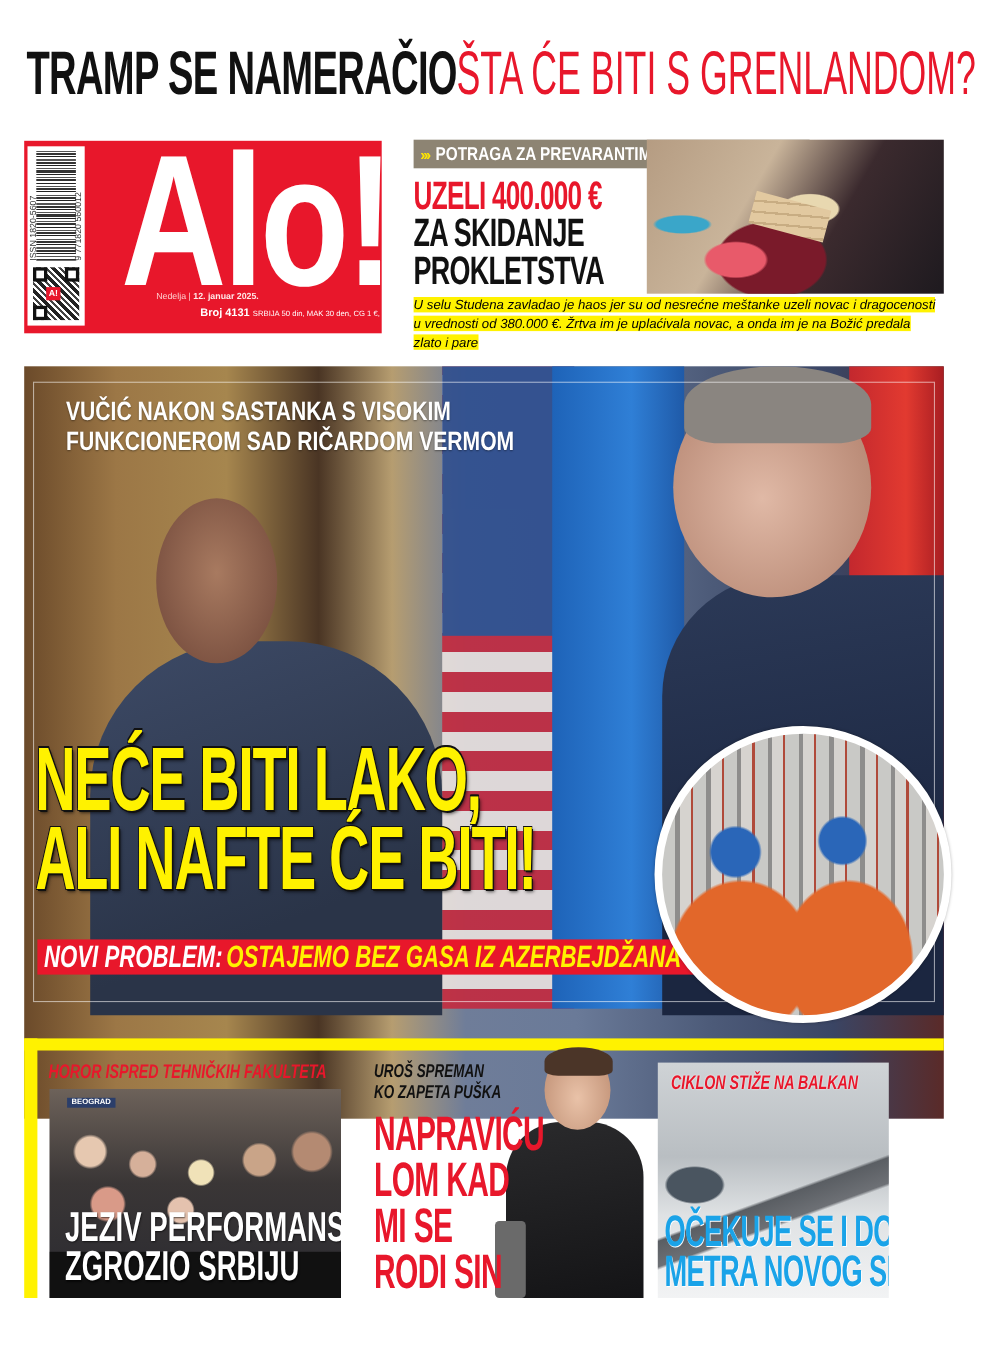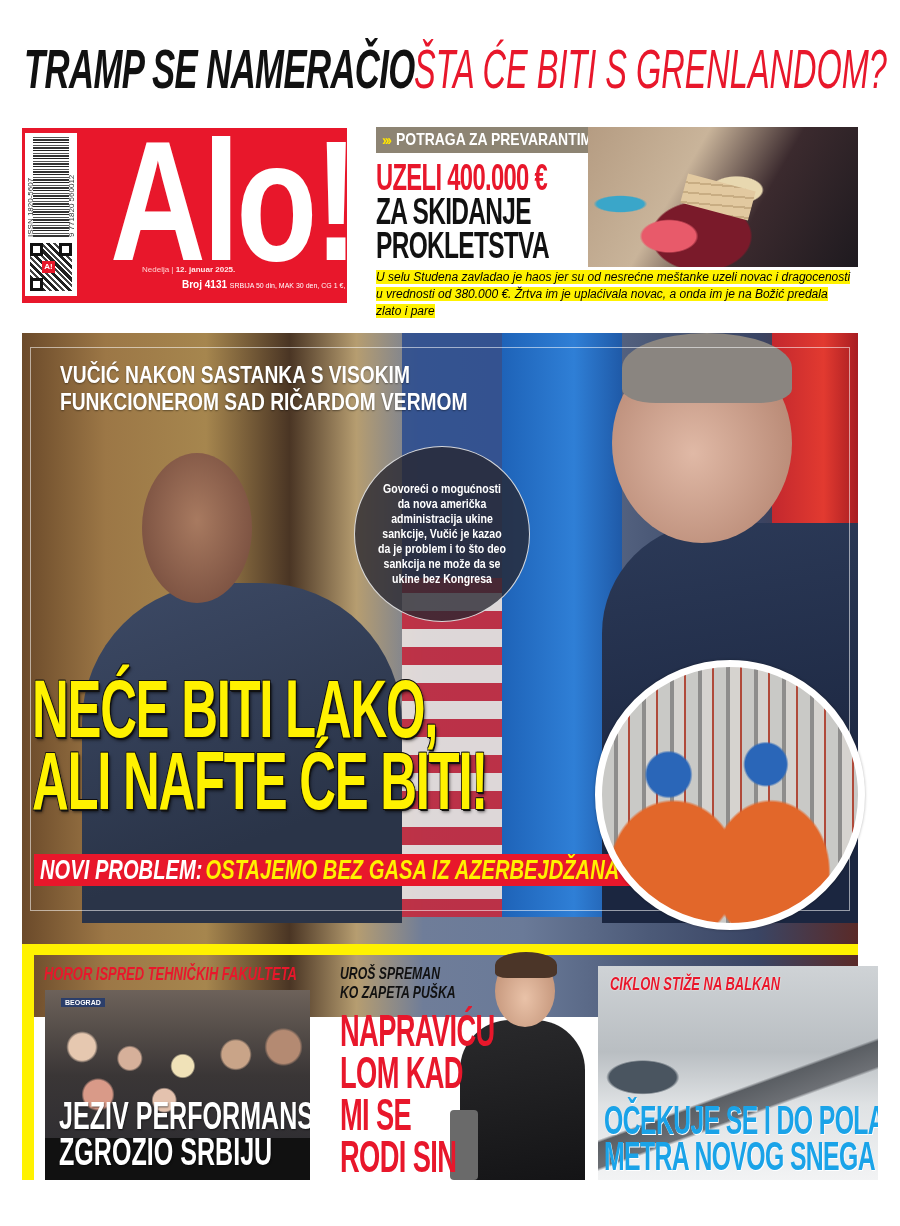--- a/index.html
+++ b/index.html
@@ -2,21 +2,21 @@
 <html><head>
 <meta charset="utf-8">
 <style>
   * { box-sizing: border-box; margin: 0; padding: 0; }
   html, body { width: 900px; height: 1226px; background: #ffffff; overflow: hidden; }
   body { font-family: "Liberation Sans", "DejaVu Sans", sans-serif; position: relative; }
 
   
   .top-headline {
     position: absolute; left: 24px; top: 38px; width: 860px; height: 62px;
-    display: flex; align-items: center; white-space: nowrap; font-style: italic;
+    display: flex; align-items: flex-start; white-space: nowrap;
   }
   .top-headline .blk, .top-headline .red {
     display: inline-block; font-size: 56px; line-height: 56px; font-weight: 700;
     transform-origin: left bottom;
   }
   .top-headline .blk { color: #111; transform: scaleX(0.62); width: 640px; margin-right: -240px; letter-spacing: -1px; }
   .top-headline .red { color: #e8172b; font-weight: 400; transform: scaleX(0.58); letter-spacing: 0px; }
 
   
   .masthead {
@@ -239,21 +239,21 @@
     background: #4b3528;
   }
   .b2-person-body {
     position: absolute; left: 460px; top: 1020px; width: 125px; height: 160px;
     background: linear-gradient(170deg, #2a2a2c, #141416);
     border-radius: 50px 50px 0 0;
   }
   .b2-bag { position: absolute; left: 450px; top: 1110px; width: 28px; height: 70px; background: #6a6a6a; border-radius: 4px; }
 
   .b3-photo {
-    position: absolute; left: 598px; top: 966px; width: 280px; height: 214px; overflow: hidden;
+    position: absolute; left: 598px; top: 966px; width: 210px; height: 214px; overflow: hidden;
     background:
       radial-gradient(ellipse at 16% 52%, #4a5560 0 10%, transparent 11%),
       linear-gradient(160deg, transparent 55%, #5a5e63 56%, #6d7075 64%, transparent 65%),
       linear-gradient(180deg, #cfd3d6 0%, #b9bec2 40%, #dfe2e4 65%, #f2f3f4 100%);
   }
   .b3-kicker {
     position: absolute; left: 12px; top: 8px; color: #e8172b; font-weight: 700; font-style: italic; font-size: 18px;
     white-space: nowrap; transform: scaleX(0.72); transform-origin: left top; text-shadow: 0 0 2px #fff;
   }
   .b3-head {
@@ -312,23 +312,20 @@
   <div class="man-right-body"></div>
   <div class="man-right-head"></div>
   <div class="man-right-hair"></div>
   <div class="frame"></div>
 
   <div class="main-kicker">
     <div>VUČIĆ NAKON SASTANKA S VISOKIM</div>
     <div>FUNKCIONEROM SAD RIČARDOM VERMOM</div>
   </div>
 
-  <div class="quote-circle">
-    <p>Govoreći o mogućnosti da nova američka administracija ukine sankcije, Vučić je kazao da je problem i to što deo sankcija ne može da se ukine bez Kongresa</p>
-  </div>
 
   <div class="main-headline">
     <div>NEĆE BITI LAKO,</div>
     <div>ALI NAFTE ĆE BITI!</div>
   </div>
 
   <div class="sub-banner">
     <span class="inner">
       <span class="lab">NOVI PROBLEM:</span>
       <span class="txt">OSTAJEMO BEZ GASA IZ AZERBEJDŽANA</span>

